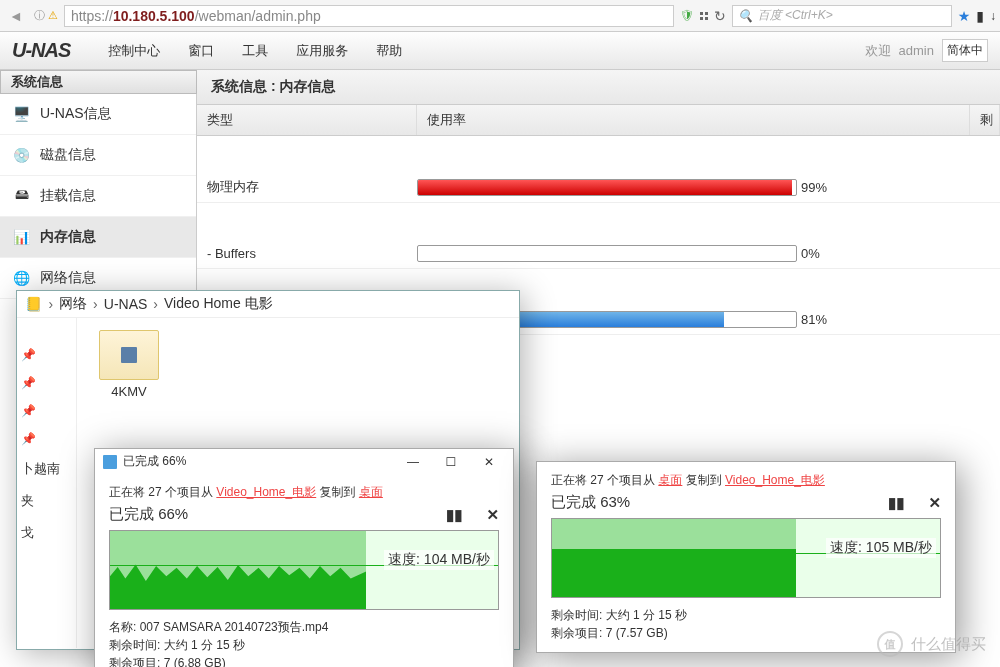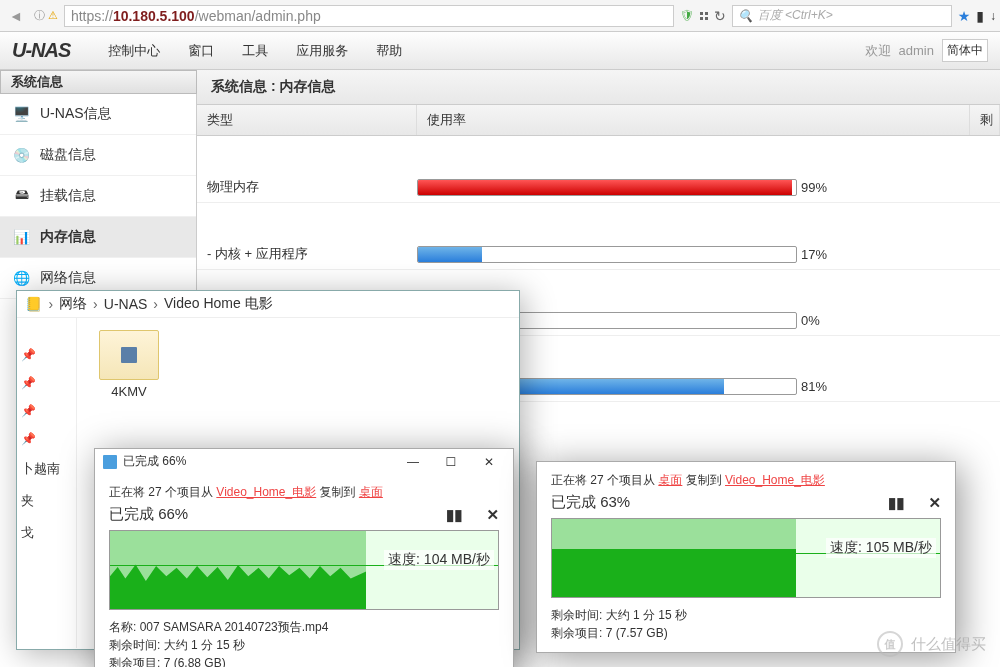--- a/index.html
+++ b/index.html
@@ -176,29 +176,20 @@
         <div class="data-row">
     <div class="dr-type">物理内存</div>
     <div class="dr-bar">
       <div class="bar-outer">
               <div class="bar-inner bar-red" style="width:99%"></div>
             </div>
       <span class="bar-pct">99%</span>
     </div>
         </div>
         <div class="data-row">
-    <div class="dr-type">- 内核 + 应用程序</div>
-    <div class="dr-bar">
-      <div class="bar-outer">
-              <div class="bar-inner bar-blue" style="width:17%"></div>
-            </div>
-      <span class="bar-pct">17%</span>
-    </div>
-        </div>
-        <div class="data-row">
     <div class="dr-type">- Buffers</div>
     <div class="dr-bar">
       <div class="bar-outer">
               <div class="bar-inner bar-blue" style="width:0%"></div>
             </div>
       <span class="bar-pct">0%</span>
     </div>
         </div>
         <div class="data-row">
     <div class="dr-type">- Cached</div>

